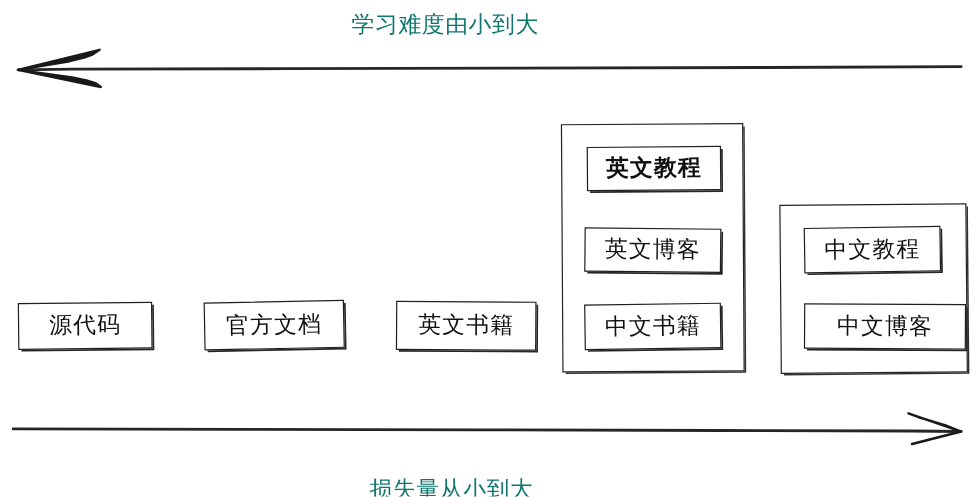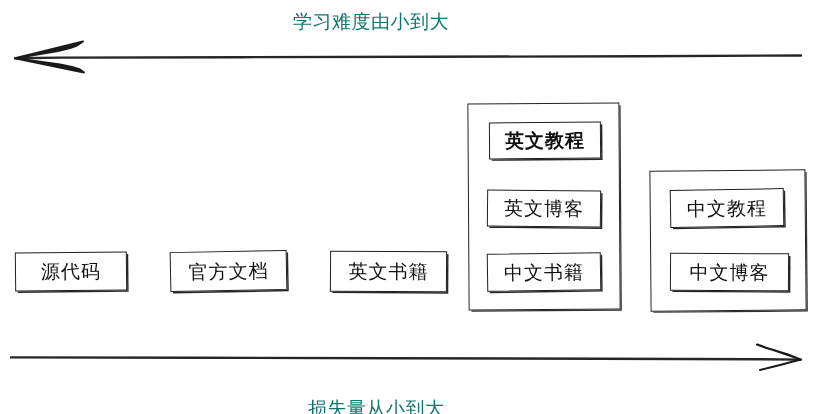--- a/index.html
+++ b/index.html
@@ -133,19 +133,19 @@
     <span class="box-text">中文书籍</span>
   </div>
 
   <div class="group-box g2" style="left:650px; top:170px; width:156px; height:141px;">
   </div>
 
   <div class="sketch-box r7" style="left:670px; top:189px; width:114px; height:38px;">
     <span class="box-text">中文教程</span>
   </div>
 
-  <div class="sketch-box r8" style="left:670px; top:253px; width:119px; height:38px;">
+  <div class="sketch-box r8" style="left:670px; top:253px; width:135px; height:38px;">
     <span class="box-text">中文博客</span>
   </div>
 
   <div class="axis-label" id="label-bottom">损失量从小到大</div>
 
 </div>
 
 </body></html>

